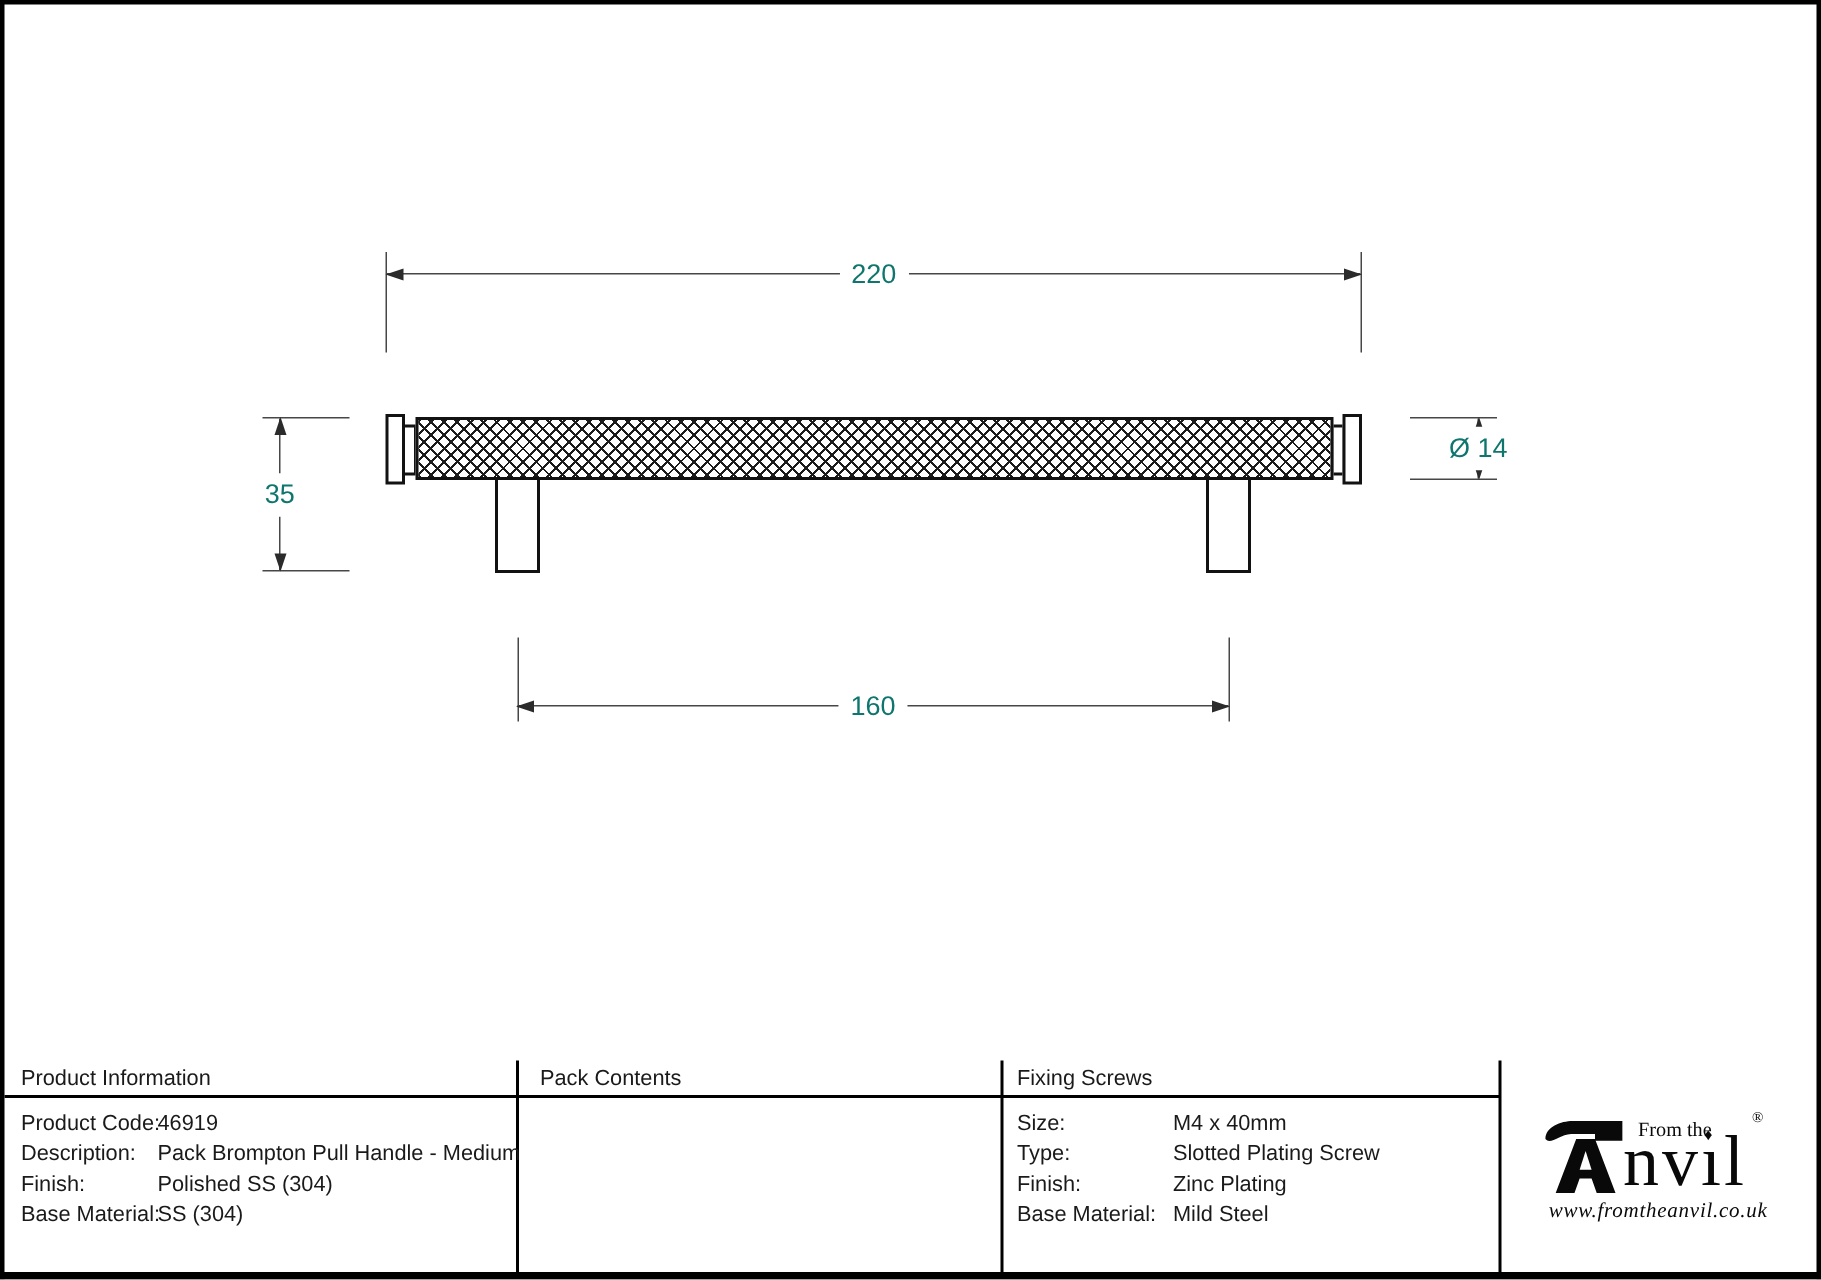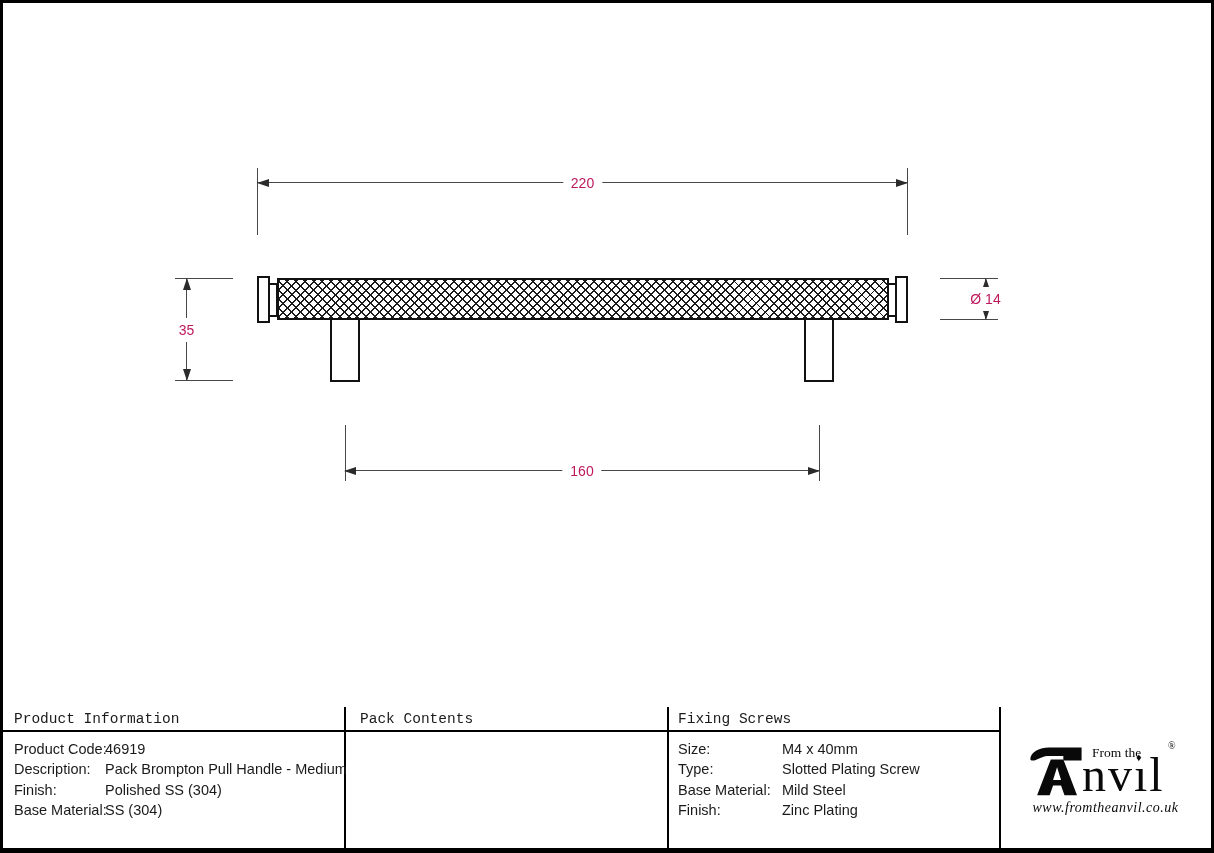--- a/index.html
+++ b/index.html
@@ -9,37 +9,37 @@
   
   .bstrip{position:absolute;background:#000;}
   
   .obj{position:absolute;border:2px solid #121212;background:#fff;box-sizing:border-box;}
   .knurl{background-color:#fff;
     background-image:repeating-linear-gradient(45deg,#1b1b1b 0 1.4px,transparent 1.4px 6.2px),
                      repeating-linear-gradient(135deg,#1b1b1b 0 1.4px,transparent 1.4px 6.2px);}
   
   .dline{position:absolute;background:#474747;}
   .dim-label{position:absolute;left:50%;top:50%;transform:translate(-50%,-50%);
-             background:#fff;padding:0 8px;font-size:14px;color:#be185d;white-space:nowrap;}
+             background:#fff;padding:0 8px;font-size:18px;color:#0f766e;white-space:nowrap;}
   .dim-label.v{padding:4px 3px;}
   .ah{position:absolute;width:0;height:0;}
   .ah.l{left:-1px;top:50%;transform:translateY(-50%);
         border-top:4px solid transparent;border-bottom:4px solid transparent;border-right:12px solid #2b2b2b;}
   .ah.r{right:-1px;top:50%;transform:translateY(-50%);
         border-top:4px solid transparent;border-bottom:4px solid transparent;border-left:12px solid #2b2b2b;}
   .ah.u{top:-1px;left:50%;transform:translateX(-50%);
         border-left:4px solid transparent;border-right:4px solid transparent;border-bottom:12px solid #2b2b2b;}
   .ah.d{bottom:-1px;left:50%;transform:translateX(-50%);
         border-left:4px solid transparent;border-right:4px solid transparent;border-top:12px solid #2b2b2b;}
   
   .note-row{position:absolute;left:3px;top:670px;width:1208px;height:37px;box-sizing:border-box;
             border-top:2px solid #000;border-bottom:2px solid #000;display:flex;align-items:center;
             padding-left:11px;font-size:14.5px;}
   .tline{position:absolute;background:#000;}
-  .th{position:absolute;font-size:14.5px;line-height:23px;font-family:Liberation Mono, monospace;}
+  .th{position:absolute;font-size:14.5px;line-height:23px;}
   .kv{position:absolute;font-size:14.5px;}
   .kv-row{line-height:20.4px;white-space:nowrap;}
   .kv-row .k{display:inline-block;}
   .pi .k{width:91px;}
   .fs .k{width:104px;}
   .list{position:absolute;font-size:14.5px;}
   .list div{line-height:20.4px;white-space:nowrap;}
   
   .logo{position:absolute;left:1000px;top:707px;width:211px;height:141px;
         font-family:"Liberation Serif","DejaVu Serif",serif;color:#090909;}
@@ -133,24 +133,24 @@
 
 
   <div class="kv fs" style="left:678px;top:739px;">
     <div class="kv-row">
       <span class="k">Size:</span><span class="v">M4 x 40mm</span>
     </div>
     <div class="kv-row">
       <span class="k">Type:</span><span class="v">Slotted Plating Screw</span>
     </div>
     <div class="kv-row">
-      <span class="k">Base Material:</span><span class="v">Mild Steel</span>
+      <span class="k">Finish:</span><span class="v">Zinc Plating</span>
     </div>
     <div class="kv-row">
-      <span class="k">Finish:</span><span class="v">Zinc Plating</span>
+      <span class="k">Base Material:</span><span class="v">Mild Steel</span>
     </div>
   </div>
 
   <div class="logo">
     <svg style="position:absolute;left:28px;top:33px;" width="57" height="57" viewBox="0 0 100 100" aria-hidden="true">
       <path fill="#090909" d="M4,34 C4,20 22,13 36,13 L94,13 L94,36 L62,36 L62,28 L34,28 C20,29 10,41 4,34 Z"></path>
       <path fill="#090909" d="M40,34 L62,34 L86,97 L64,97 L58,80 L44,80 L38,97 L16,97 Z"></path>
       <path fill="#ffffff" d="M51,48 L58,70 L44,70 Z"></path>
     </svg>
     <span class="tagline">From the</span>

